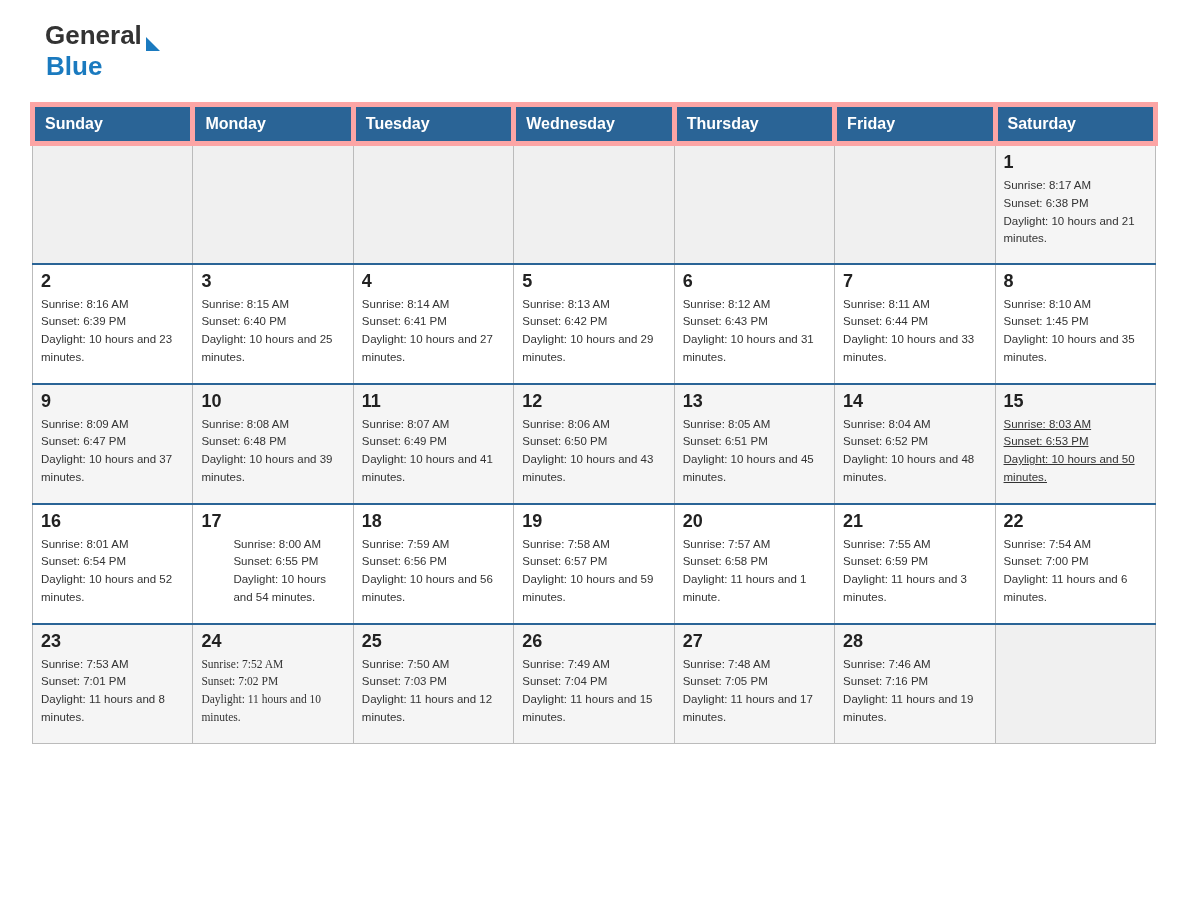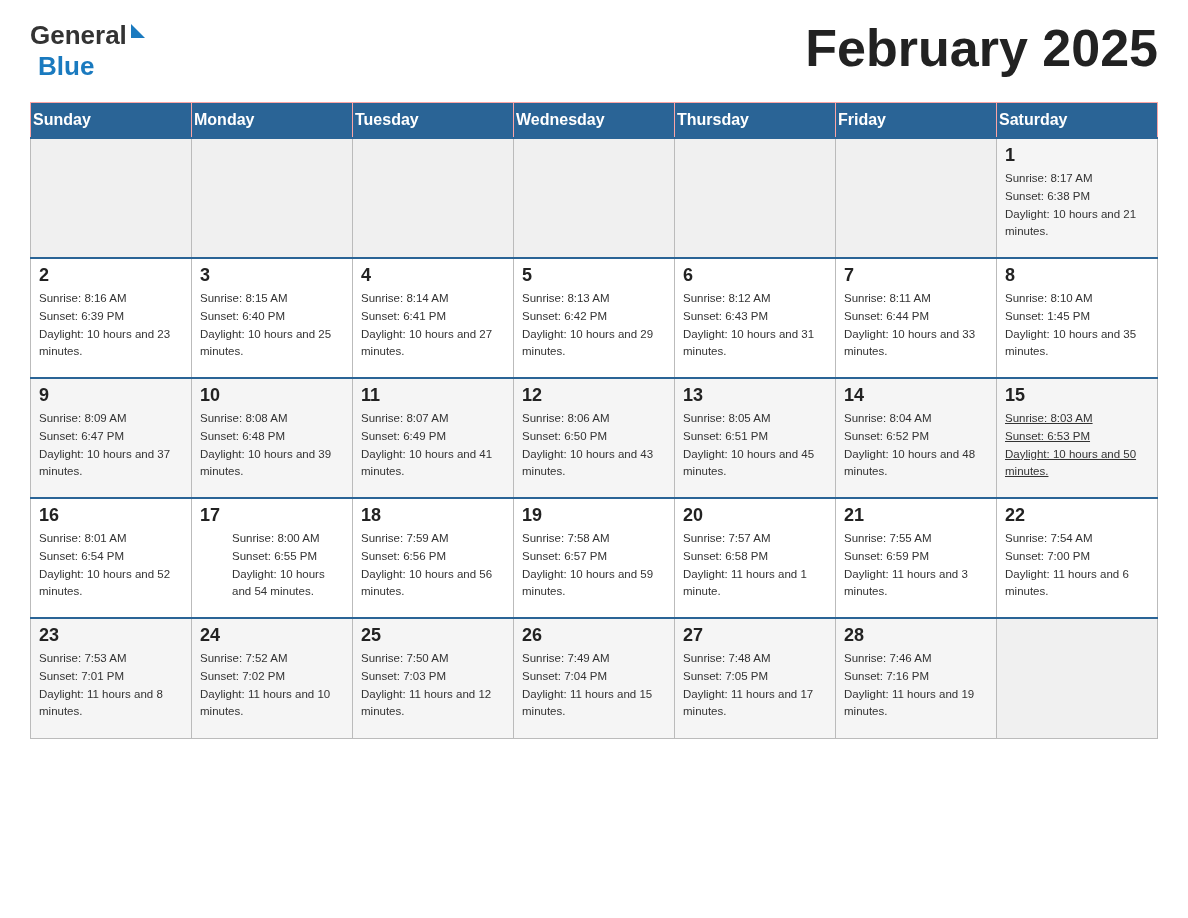--- a/index.html
+++ b/index.html
@@ -16,42 +16,43 @@
       align-items: flex-start;
       margin-bottom: 20px;
     }
     .logo {
       display: flex;
       flex-direction: column;
       align-items: flex-start;
     }
     .logo-top {
       display: flex;
-      align-items: flex-start;
+      align-items: flex-end;
       gap: 2px;
+      margin-left: 15px;
     }
     .logo-general {
       font-size: 26px;
       font-weight: bold;
       color: #333;
     }
     .logo-triangle {
       width: 0;
       height: 0;
       border-left: 14px solid #1a7abf;
       border-top: 14px solid transparent;
       border-bottom: 0px solid transparent;
       margin-left: 2px;
       margin-top: 4px;
     }
     .logo-blue {
       font-size: 26px;
       font-weight: bold;
       color: #1a7abf;
-      margin-left: 8px;
+      margin-left: 16px;
     }
     .title-block {
       text-align: right;
     }
     .calendar-title {
       font-size: 52px;
       font-weight: bold;
       color: #222;
       line-height: 1.1;
     }
@@ -63,23 +64,23 @@
     .calendar {
       width: 100%;
       border-collapse: collapse;
       border: 1px solid #aaa;
     }
     .calendar th {
       background-color: #2a6496;
       color: #fff;
       font-size: 16px;
       font-weight: bold;
-      padding: 8px 2px;
+      padding: 8px 10px;
       text-align: left;
-      border: 1px solid #fca5a5;
+      border: 5px solid #fca5a5;
     }
     .calendar td {
       vertical-align: top;
       width: 14.28%;
       border: 1px solid #bbb;
       padding: 6px 8px;
       min-height: 110px;
       height: 120px;
     }
     .calendar tr:nth-child(odd) td {
@@ -112,21 +113,20 @@
 
 <div class="header">
   <div class="logo">
     <div class="logo-top">
       <span class="logo-general">General</span>
       <div class="logo-triangle"></div>
     </div>
     <span class="logo-blue">Blue</span>
   </div>
   <div class="title-block">
-    <div class="calendar-title">February 2025</div>
   </div>
 </div>
 
 <table class="calendar">
   <thead>
     <tr>
     <th>Sunday</th>
         <th>Monday</th>
         <th>Tuesday</th>
         <th>Wednesday</th>
@@ -284,21 +284,21 @@
       </tr>
       <tr class="week-row">
         <td>
           <span class="day-number">23</span>
           <div class="day-info" style="white-space: pre-line;">Sunrise: 7:53 AM
 Sunset: 7:01 PM
 Daylight: 11 hours and 8 minutes.</div>
         </td>
         <td>
           <span class="day-number">24</span>
-          <div class="day-info" style="white-space: pre-line;">Sunrise: 7:52 AM
+          <div class="day-info" style="white-space: pre-line; font-family: Liberation Serif, serif;">Sunrise: 7:52 AM
 Sunset: 7:02 PM
 Daylight: 11 hours and 10 minutes.</div>
         </td>
         <td>
           <span class="day-number">25</span>
           <div class="day-info" style="white-space: pre-line;">Sunrise: 7:50 AM
 Sunset: 7:03 PM
 Daylight: 11 hours and 12 minutes.</div>
         </td>
         <td>

